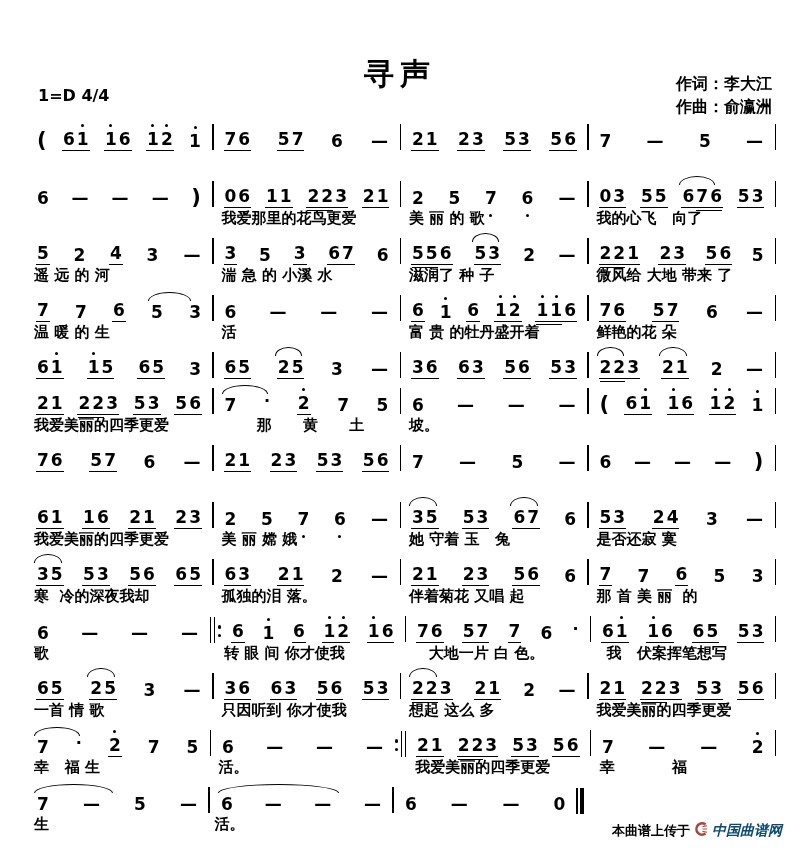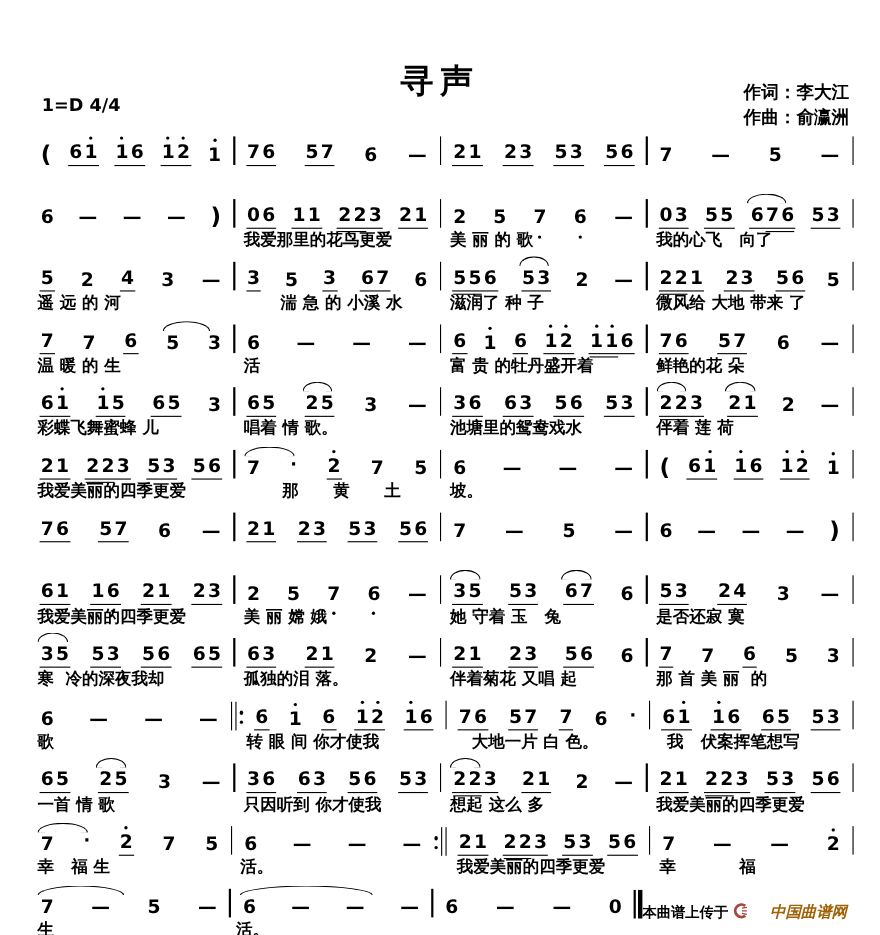--- a/index.html
+++ b/index.html
@@ -33,21 +33,21 @@
   .paren{font-size:21px;line-height:22px;font-weight:bold;}
   .adot{margin-bottom:5px;font-size:16px;}
   
   .bar{width:1.5px;background:#000;height:26px;margin-bottom:1px;flex:0 0 auto;}
   .rpt{display:flex;align-items:flex-end;gap:2.5px;height:27px;flex:0 0 auto;}
   .bl{width:1.5px;height:26px;background:#000;}
   .bl.thick{width:4px;}
   .bdots{display:flex;flex-direction:column;justify-content:center;gap:5px;height:24px;}
   .bdots i{width:3.5px;height:3.5px;border-radius:50%;background:#000;}
   
-  .footer{position:absolute;right:30px;bottom:10px;display:flex;align-items:center;gap:3px;
+  .footer{position:absolute;right:18px;bottom:10px;display:flex;align-items:center;gap:3px;
           font-size:13px;font-weight:bold;}
   .site{font-size:14px;font-weight:bold;font-style:italic;}
 </style>
 </head>
 <body>
 
 <div class="page">
   <div class="header">
     <div class="keysig">1=D 4/4</div>
     <div class="title">寻声</div>
@@ -317,21 +317,21 @@
             </span>
             <span class="note">
               <span class="ch">5</span>
             </span>
           </div>
           <div class="bar"></div>
         </div>
         <div class="lrow">
           <div class="lyric" style="flex: 1 1 0%;">遥 远 的 河</div>
           <div class="lspacer" style="width: 1.5px;"></div>
-          <div class="lyric" style="flex: 1 1 0%; text-align: center;">湍 急 的 小溪 水</div>
+          <div class="lyric" style="flex: 1 1 0%;">湍 急 的 小溪 水</div>
           <div class="lspacer" style="width: 1.5px;"></div>
           <div class="lyric" style="flex: 1 1 0%;">滋润了 种 子</div>
           <div class="lspacer" style="width: 1.5px;"></div>
           <div class="lyric" style="flex: 1 1 0%;">微风给 大地 带来 了</div>
           <div class="lspacer" style="width: 1.5px;"></div>
         </div>
       </div>
       <div class="system">
         <div class="nrow">
           <div class="measure" style="flex: 1 1 0%;">
@@ -492,30 +492,20 @@
               <i class="arc" style="width: 1.5em;"></i>
             </span>
             <span class="note">
               <span class="ch">2</span>
             </span>
             <span class="note dash">
               <span class="ch">—</span>
             </span>
           </div>
           <div class="bar"></div>
-        </div>
-        <div class="lrow">
-          <div class="lyric" style="flex: 1 1 0%;">彩蝶飞舞蜜蜂 儿</div>
-          <div class="lspacer" style="width: 1.5px;"></div>
-          <div class="lyric" style="flex: 1 1 0%;">唱着 情 歌。</div>
-          <div class="lspacer" style="width: 1.5px;"></div>
-          <div class="lyric" style="flex: 1 1 0%;">池塘里的鸳鸯戏水</div>
-          <div class="lspacer" style="width: 1.5px;"></div>
-          <div class="lyric" style="flex: 1 1 0%;">伴着 莲 荷</div>
-          <div class="lspacer" style="width: 1.5px;"></div>
         </div>
       </div>
       <div class="system">
         <div class="nrow">
           <div class="measure" style="flex: 1 1 0%;">
             <span class="note u">
               <span class="ch">2</span>
               <span class="ch">1</span>
             </span>
             <span class="note u">
@@ -1208,15 +1198,15 @@
     </div>
 
   <div class="footer">
     <span>本曲谱上传于</span>
     <span>
       <svg width="16" height="16" viewBox="0 0 16 16">
         <path d="M12.5 3.6 A5.6 5.6 0 1 0 12.5 12.4" fill="none" stroke="#a8473a" stroke-width="2.6"></path>
         <path d="M9.5 5.6 L14 4.8 M9.5 8 L14 8 M9.5 10.4 L14 11.2" fill="none" stroke="#a8473a" stroke-width="1.1"></path>
       </svg>
     </span>
-    <span class="site" style="color: #a16207; margin-left: 16px;">中国曲谱网</span>
+    <span class="site" style="color: #0c4a6e;">中国曲谱网</span>
   </div>
 </div>
 
 </body></html>

